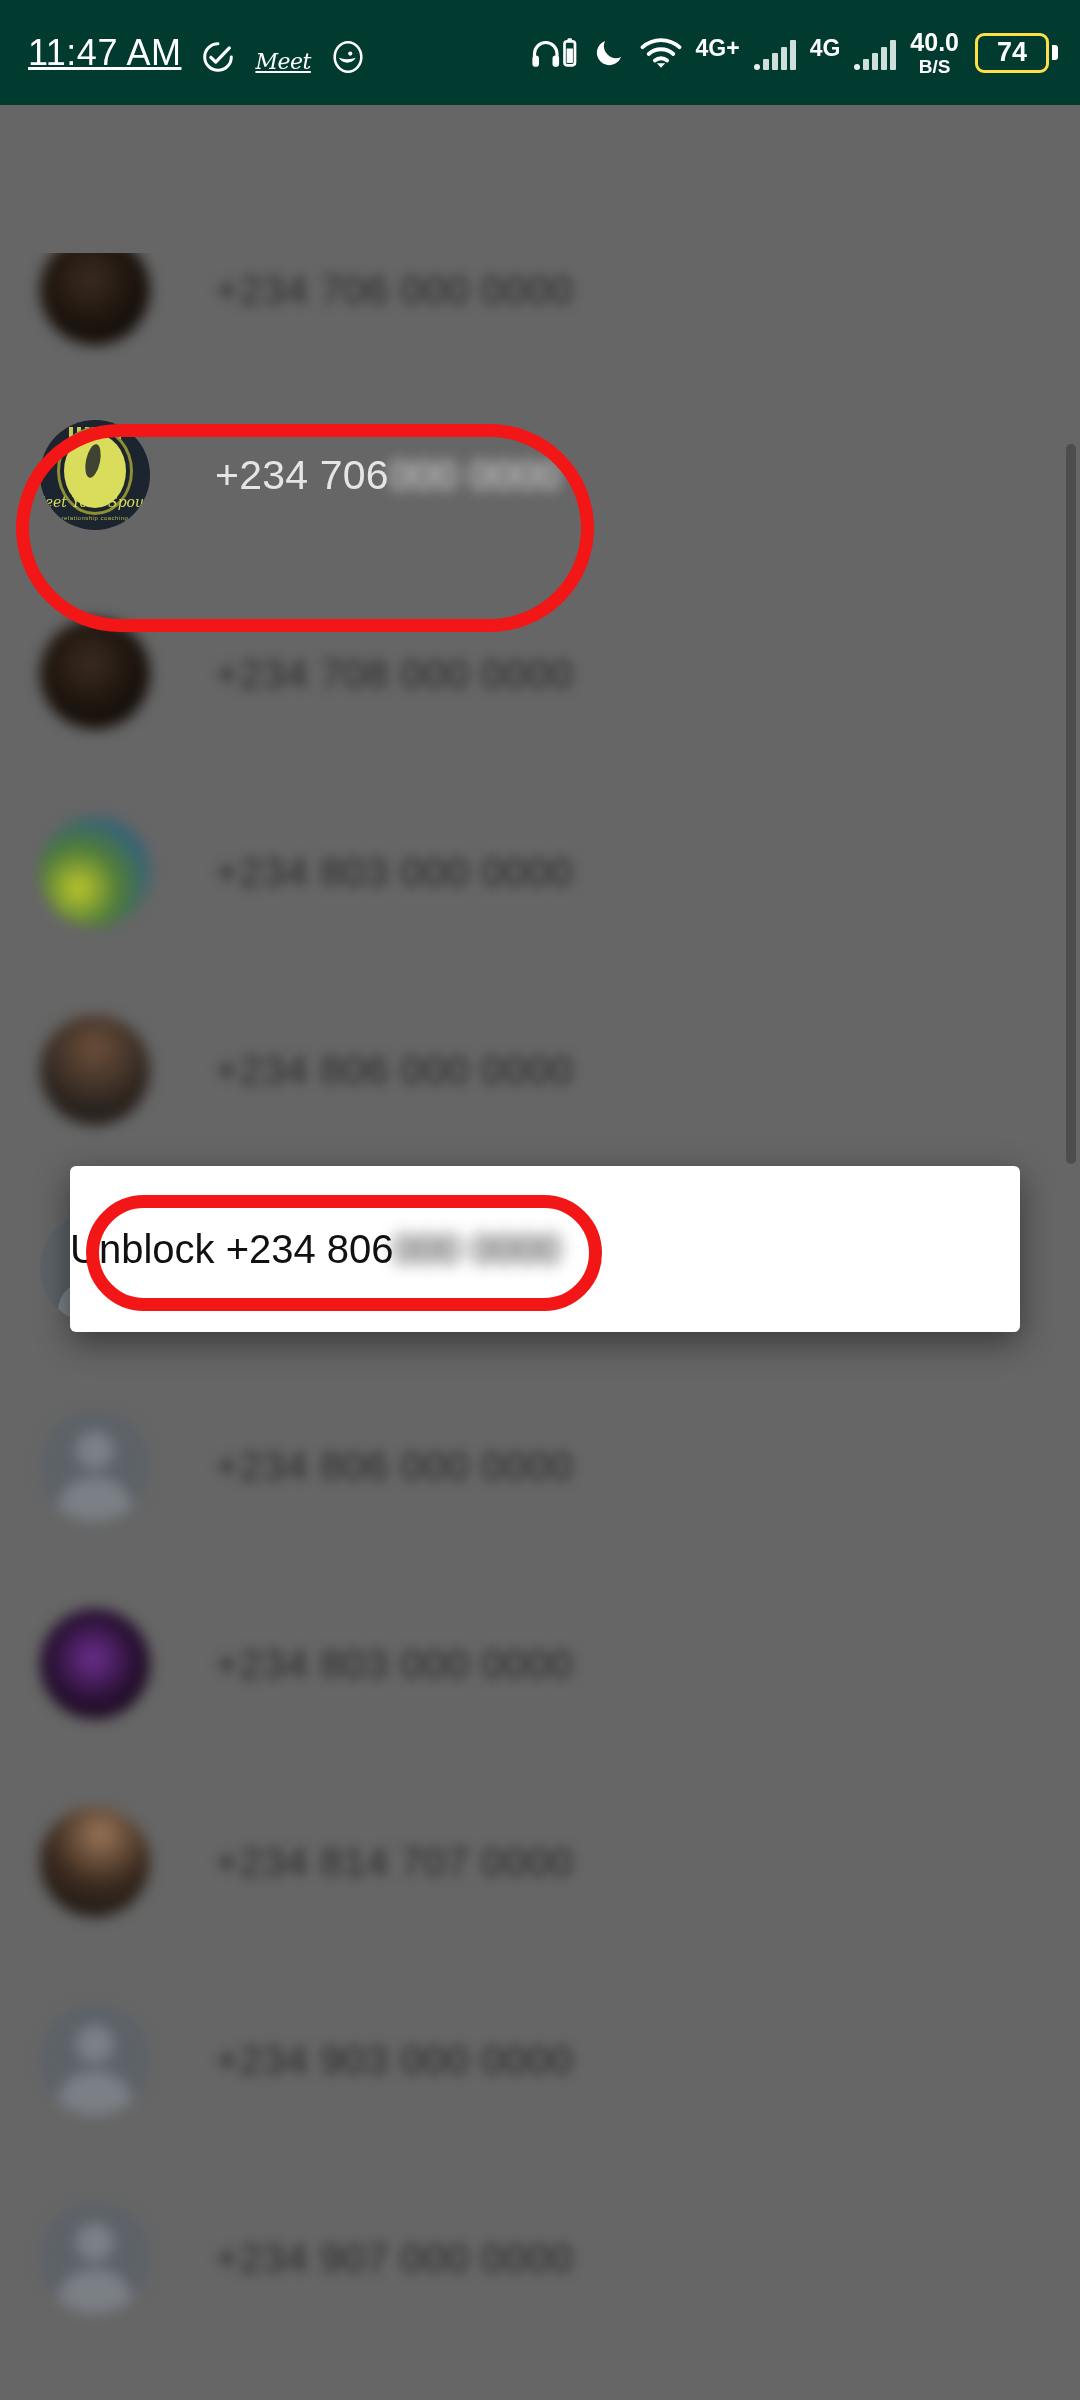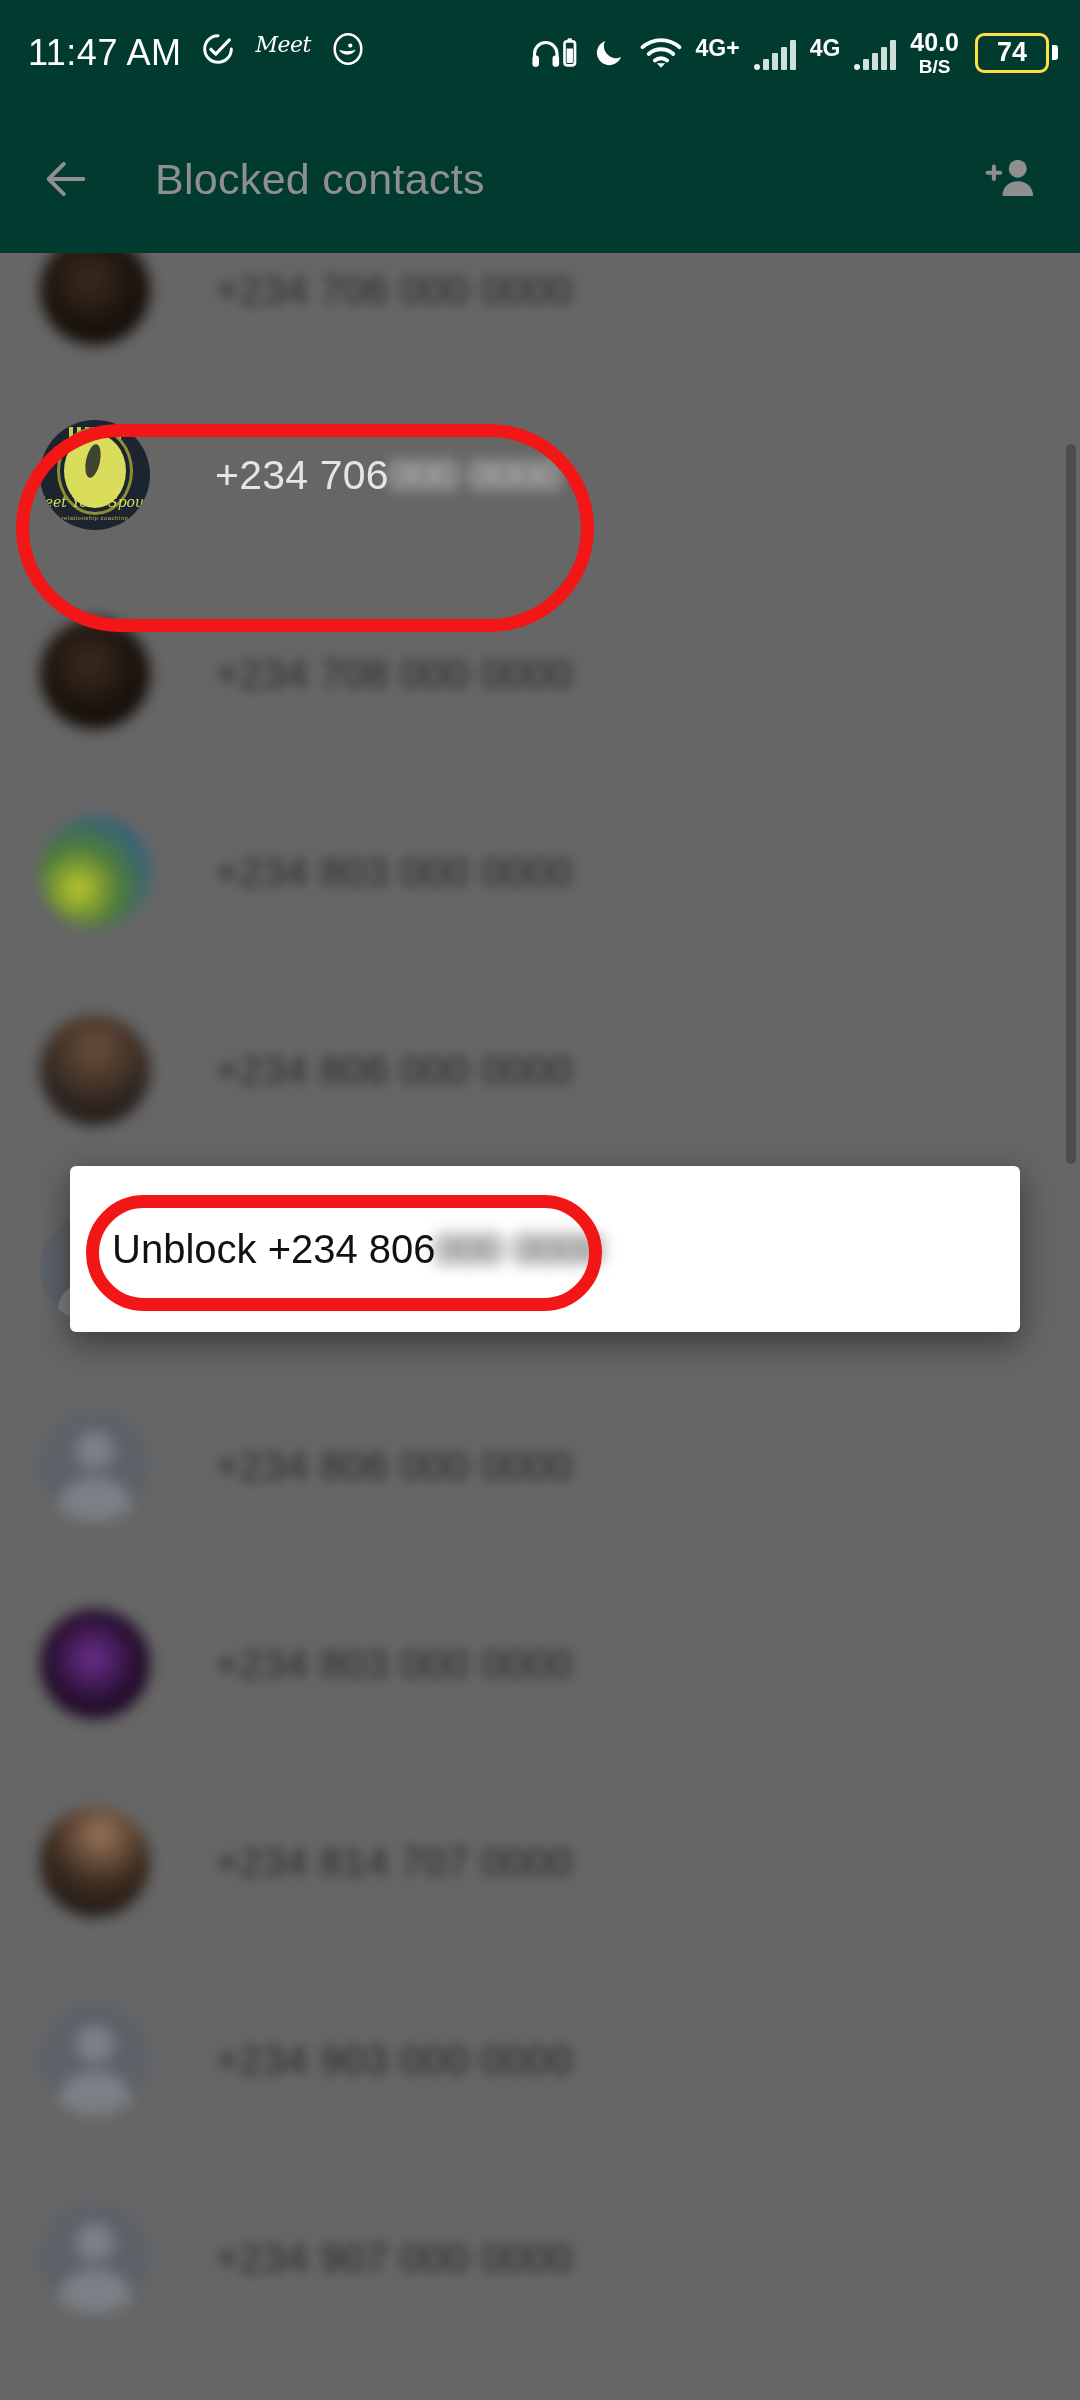--- a/index.html
+++ b/index.html
@@ -18,21 +18,21 @@
 
   
   #status-bar {
     position: absolute; top: 0; left: 0;
     width: 1080px; height: 105px;
     background: #013A2F;
     display: flex; align-items: center;
     padding: 0 22px 0 28px;
     color: #ffffff;
   }
-  .sb-left { display: flex; align-items: flex-start; gap: 20px; }
+  .sb-left { display: flex; align-items: flex-end; gap: 20px; text-decoration: underline; }
   .sb-right { display: flex; align-items: center; gap: 14px; margin-left: auto; }
   #clock { font-size: 36px; letter-spacing: 0.5px; font-weight: 400; }
   .sb-icon { display: block; }
   #calm-word {
     font-family: "DejaVu Serif", serif;
     font-style: italic;
     font-size: 22px;
     letter-spacing: -0.5px;
   }
   .speed-block {
@@ -195,21 +195,20 @@
     position: absolute;
     left: 70px; top: 1166px;
     width: 950px; height: 166px;
     background: #ffffff;
     border-radius: 6px;
     box-shadow: 0 10px 34px rgba(0,0,0,0.45);
   }
   #unblock-dialog-item {
     width: 100%; height: 100%;
     display: flex; align-items: center;
-    padding-left: 42px;
     font-size: 40px; color: #111111;
     white-space: nowrap;
   }
   #unblock-dialog-item .redact {
     display:inline-block;
     filter: blur(8px);
   }
 
   
   #scrollbar-track {
@@ -296,31 +295,20 @@
 
       <span id="battery">
         <span class="shell">
           <span class="lvl">74</span>
         </span>
         <span class="nub"></span>
       </span>
     </div>
   </div>
 
-  <div id="app-bar">
-    <svg id="back-arrow" viewBox="0 0 24 24">
-      <path d="M20 12H4.4M11 5l-7 7 7 7" fill="none" stroke="#8f8f8f" stroke-width="1.8" stroke-linecap="round" stroke-linejoin="round"></path>
-    </svg>
-    <span id="app-bar-title">Blocked contacts</span>
-    <svg id="add-contact-btn" viewBox="0 0 24 24">
-      <circle cx="15" cy="7.4" r="4" fill="#8f8f8f"></circle>
-      <path d="M8.2 19.6c0-4.1 3-6.6 6.8-6.6s6.8 2.5 6.8 6.6z" fill="#8f8f8f"></path>
-      <path d="M4.4 6.4v5.6M1.6 9.2h5.6" fill="none" stroke="#8f8f8f" stroke-width="1.8" stroke-linecap="round"></path>
-    </svg>
-  </div>
   <div id="appbar-shadow"></div>
 
   <div id="contact-list">
 
     <div class="row" style="height:170px; margin-top:-48px;">
       <div class="avatar blurred img-dark"></div>
       <div class="row-name blurred">+234 706 000 0000</div>
     </div>
 
     <div class="row" style="height:200px;">

